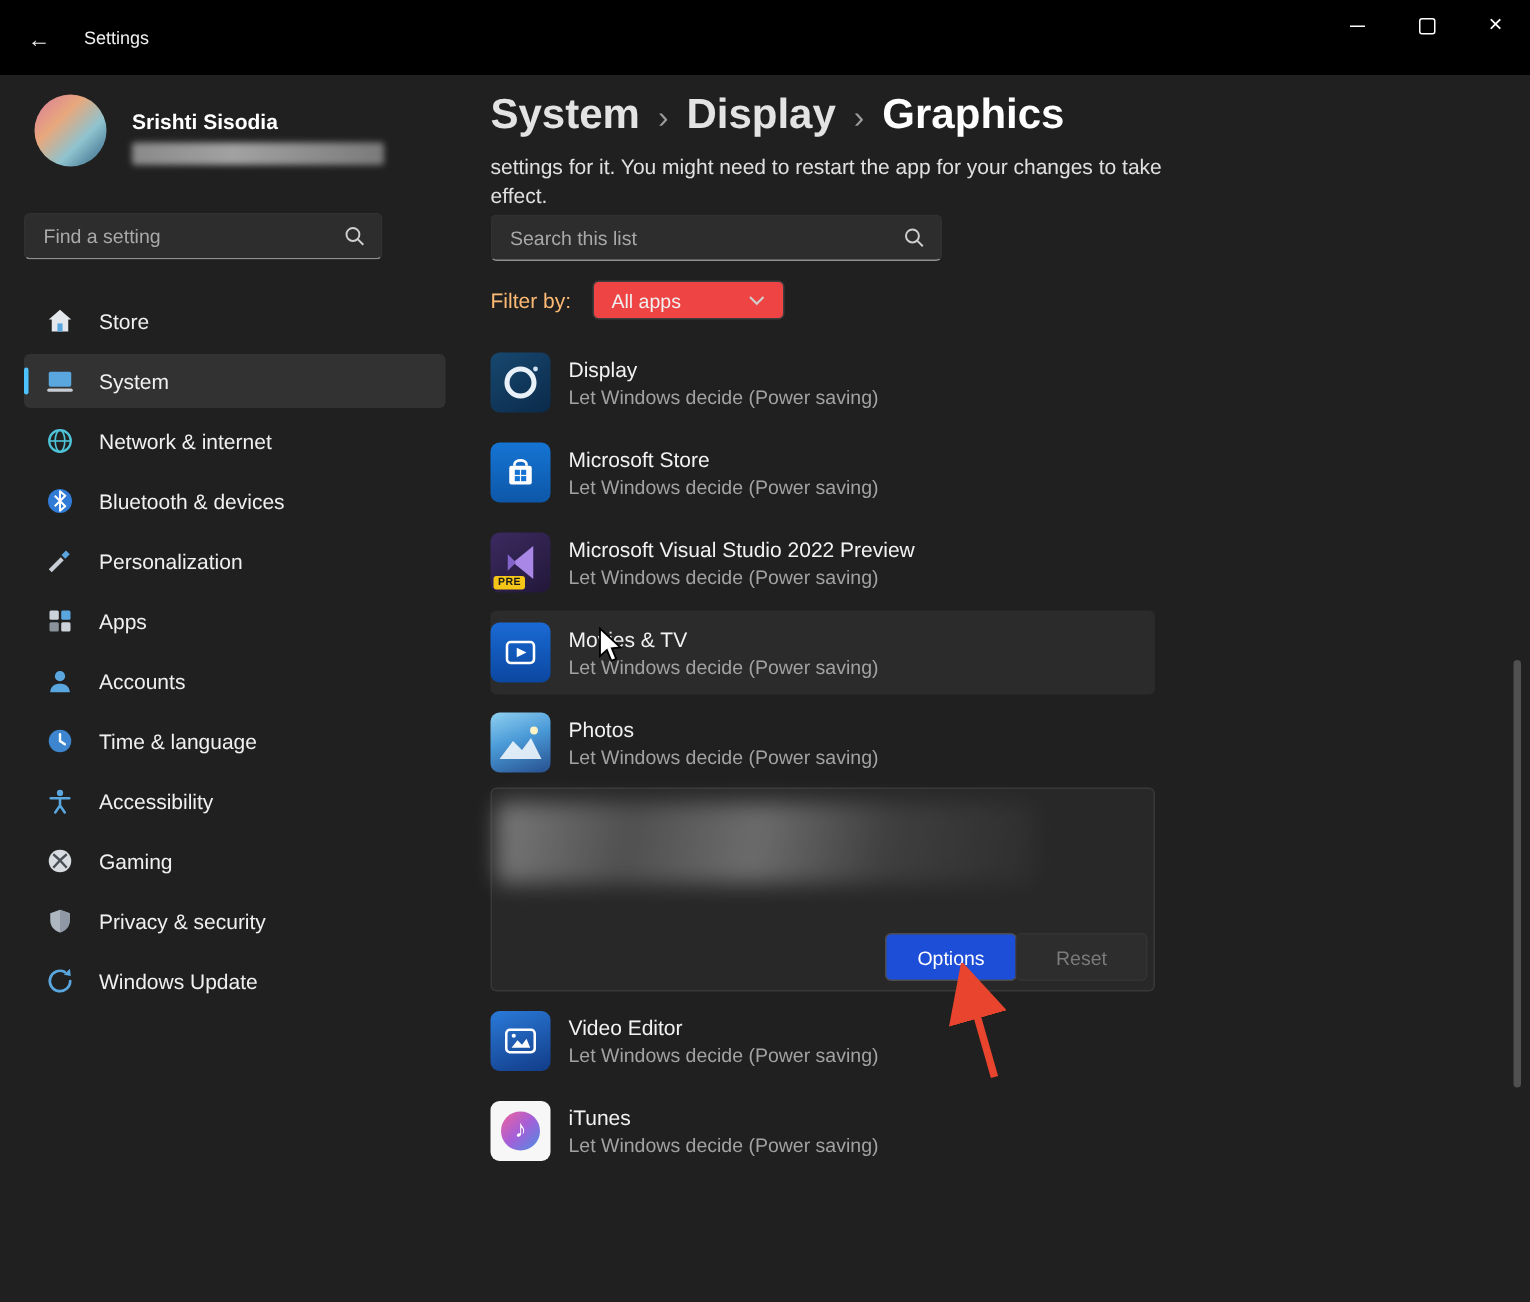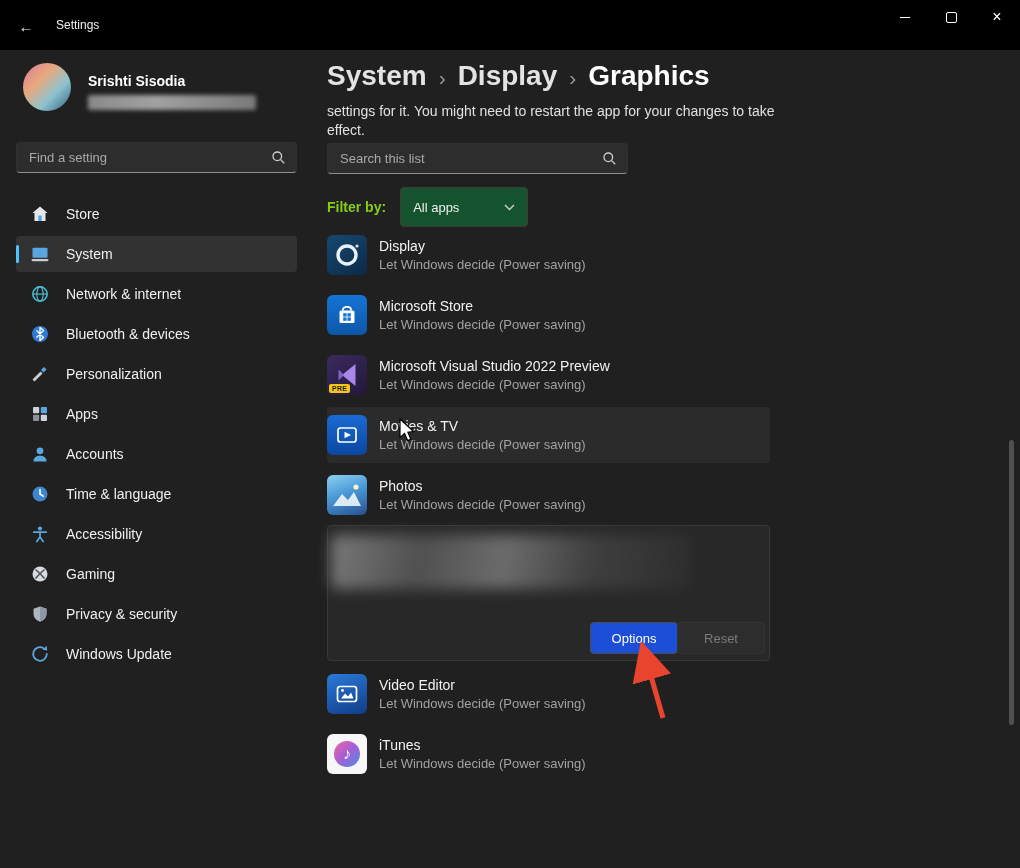--- a/index.html
+++ b/index.html
@@ -19,21 +19,21 @@
 
   
   .sidebar{position:absolute;left:0;top:50px;width:310px;height:818px;}
   .avatar{position:absolute;left:23px;top:13px;width:48px;height:48px;border-radius:50%;
           background:linear-gradient(135deg,#d97a9a 0%,#e8a87c 35%,#8fc3cf 65%,#2f5f80 100%);}
   .user-name{position:absolute;left:88px;top:23px;font-size:14px;font-weight:700;color:#fff;}
   .redacted-email{position:absolute;left:88px;top:45px;width:168px;height:15px;border-radius:2px;
                   background:linear-gradient(90deg,#9c9c9c,#b9b9b9 40%,#8a8a8a);filter:blur(2px);opacity:.85;}
   .search-box{position:absolute;background:#2d2d2d;border:1px solid #313131;border-bottom:1px solid #8f8f8f;
               border-radius:4px;display:flex;align-items:center;padding:0 10px;box-sizing:border-box;}
-  .side-search{left:16px;top:92px;width:281px;height:31px;}
+  .side-search{left:16px;top:92px;width:239px;height:31px;}
   .search-box input{flex:1;background:transparent;border:none;outline:none;color:#eee;
                     font-size:13px;font-family:"Liberation Sans",sans-serif;min-width:0;}
   .search-box input::placeholder{color:#a9a9a9;}
   .search-icon{flex:none;margin-left:8px;}
 
   .nav{position:absolute;left:16px;top:146px;width:281px;}
   .nav-item{position:relative;height:36px;margin-bottom:4px;display:flex;align-items:center;gap:16px;
             padding:0 14px;border-radius:4px;font-size:14px;color:#f0f0f0;cursor:default;box-sizing:border-box;}
   .nav-item.selected{background:#323232;}
   .sel-indicator{position:absolute;left:0;top:9px;width:3px;height:18px;border-radius:2px;background:var(--accent,#4cc2ff);}
@@ -41,22 +41,22 @@
 
   
   .content{position:absolute;left:310px;top:50px;width:710px;height:818px;}
   .breadcrumb{position:absolute;left:17px;top:10px;display:flex;align-items:baseline;gap:12px;font-size:28px;}
   .crumb{font-weight:600;color:#e3e3e3;}
   .crumb.current{font-weight:700;color:#fff;}
   .crumb-sep{color:#9a9a9a;font-size:21px;font-weight:400;}
   .desc{position:absolute;left:17px;top:52px;width:452px;font-size:14px;line-height:19px;color:#e0e0e0;}
   .list-search{left:17px;top:93px;width:301px;height:31px;}
   .filter-row{position:absolute;left:17px;top:137px;display:flex;align-items:center;gap:14px;}
-  .filter-label{font-size:14px;color:#84cc16;font-weight:bold;}
-  .dropdown{width:128px;height:40px;background:#14532d;border:1px solid #3c3c3c;border-radius:4px;
+  .filter-label{font-size:14px;color:#fdba74;}
+  .dropdown{width:128px;height:26px;background:#ef4444;border:1px solid #3c3c3c;border-radius:4px;
             display:flex;align-items:center;justify-content:space-between;padding:0 12px;
             font-size:13px;color:#f0f0f0;box-sizing:border-box;}
 
   .app-row{position:absolute;left:17px;width:443px;height:56px;display:flex;align-items:center;
            gap:12px;border-radius:4px;box-sizing:border-box;}
   .app-row.hovered{background:#2b2b2b;}
   .tile{width:40px;height:40px;border-radius:6px;flex:none;position:relative;overflow:hidden;
         display:flex;align-items:center;justify-content:center;}
   .app-name{font-size:14px;color:#f2f2f2;}
   .app-status{font-size:13px;color:#a2a2a2;margin-top:3px;}

